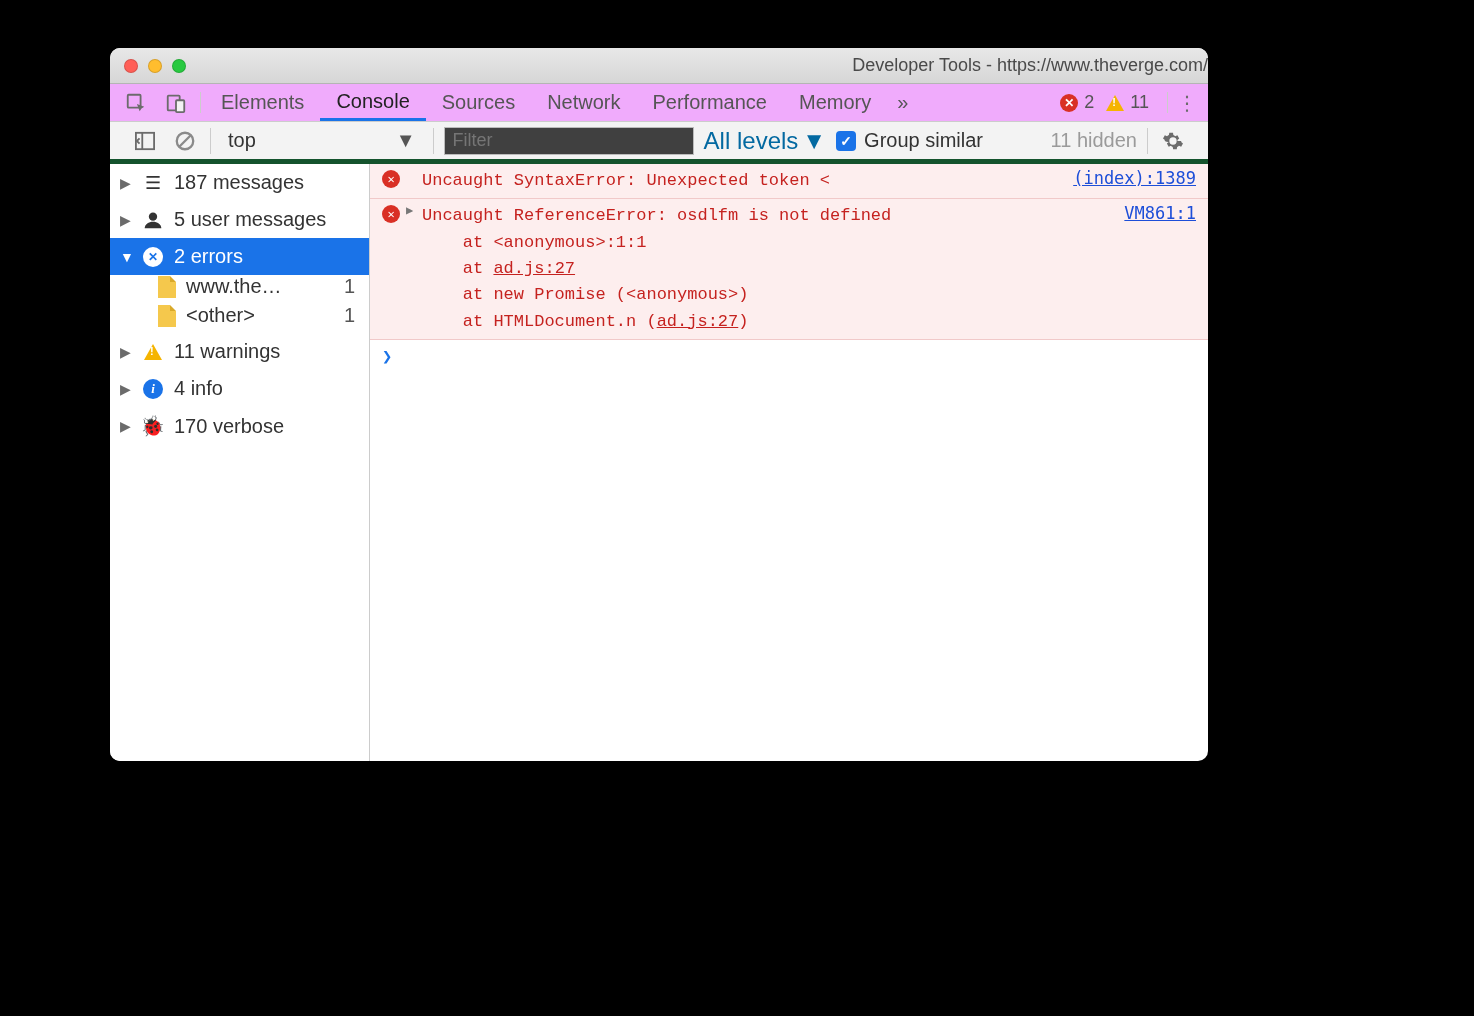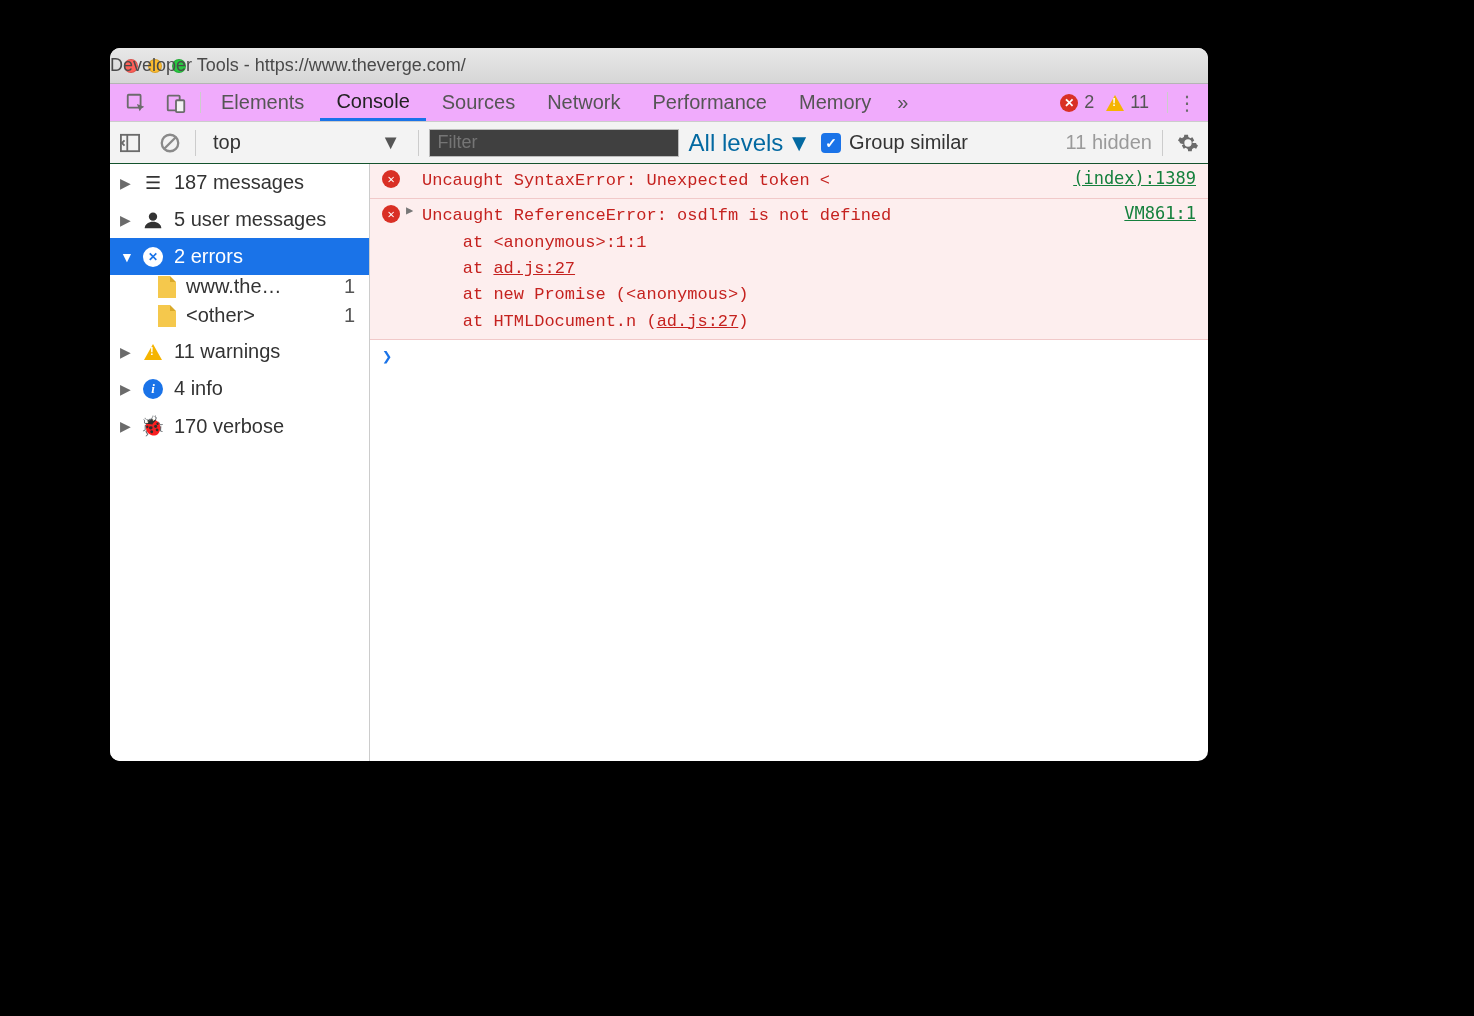--- a/index.html
+++ b/index.html
@@ -33,21 +33,21 @@
     display: flex;
     align-items: center;
     position: relative;
   }
   .traffic-lights { display: flex; gap: 10px; padding-left: 14px; }
   .tl { width: 14px; height: 14px; border-radius: 50%; border: 0.5px solid rgba(0,0,0,0.15); }
   .tl.red { background: #ff5f57; }
   .tl.yellow { background: #ffbd2e; }
   .tl.green { background: #28c940; }
   .title-text {
-    position: absolute; left: 0; right: 0; text-align: left;
+    position: absolute; left: 0; right: 0; text-align: right;
     font-size: 18px; color: #4a4a4a; pointer-events: none;
   }
 
   
   .tabbar {
     height: 38px;
     background: #f0abfc;
     border-bottom: 1px solid #ccc;
     display: flex;
     align-items: stretch;
@@ -76,23 +76,23 @@
   .dot.err { background: #d93025; }
   .tri { width: 0; height: 0; border-left: 9px solid transparent; border-right: 9px solid transparent; border-bottom: 16px solid #f5b400; position: relative; }
   .tri::after { content: "!"; position: absolute; left: -3px; top: 1px; font-size: 11px; color: #fff; font-weight: bold; }
   .badge-num { font-size: 18px; color: #555; margin-left: 2px; margin-right: 8px; }
   .kebab { width: 30px; display: flex; align-items: center; justify-content: center; color: #6b6b6b; font-size: 20px; }
 
   
   .filterbar {
     height: 42px;
     background: #f3f3f3;
-    border-bottom: 1px solid #14532d;
+    border-bottom: 5px solid #14532d;
     display: flex; align-items: center;
-    padding: 0 5px;
+    padding: 0 20px;
     gap: 10px;
   }
   .filterbar .iconbtn {
     width: 30px; height: 30px; display:flex; align-items:center; justify-content:center;
     color: #6b6b6b;
   }
   .context-select {
     display: flex; align-items: center; gap: 140px;
     border: 1px solid transparent; padding: 2px 6px; font-size: 20px; color: #333;
   }
@@ -131,21 +131,21 @@
   .info-circle { width: 20px; height: 20px; border-radius: 50%; background: #1a73e8; color:#fff; display:flex; align-items:center; justify-content:center; font-size:13px; font-style:italic; font-family: Georgia, serif; font-weight:bold;}
   .bug-icon { font-size: 20px; color: #333; }
   .list-icon { color:#333; font-size:18px;}
   .user-icon { color:#333;}
 
   
   .logs { flex: 1; font-family: Menlo, Consolas, monospace; font-size: 17px; overflow: auto; }
   .log-row { display:flex; border-bottom: 1px solid #f1c9c9; padding: 4px 12px; background: #fdeeee; color:#c5221f; }
   .log-row .gutter { width: 40px; flex-shrink:0; display:flex; align-items:flex-start; gap:6px; padding-top:2px;}
   .log-row .msg { flex:1; line-height:1.55; white-space: pre; font-family: Liberation Mono, monospace; }
-  .log-row .src { color:#15803d; text-decoration: underline; padding-left: 10px; white-space: nowrap;}
+  .log-row .src { color:#1d4ed8; text-decoration: underline; padding-left: 10px; white-space: nowrap;}
   .log-row .msg .ul { text-decoration: underline; }
   .caret-mini { color:#777; font-size:12px; display:inline-block; transform: translateY(-2px);}
   .prompt-row { padding: 6px 12px; color:#1a73e8; font-family: Menlo, monospace; font-weight:bold;}
 
   svg { display:block; }
 </style>
 </head>
 <body>
 
 <div class="window">

